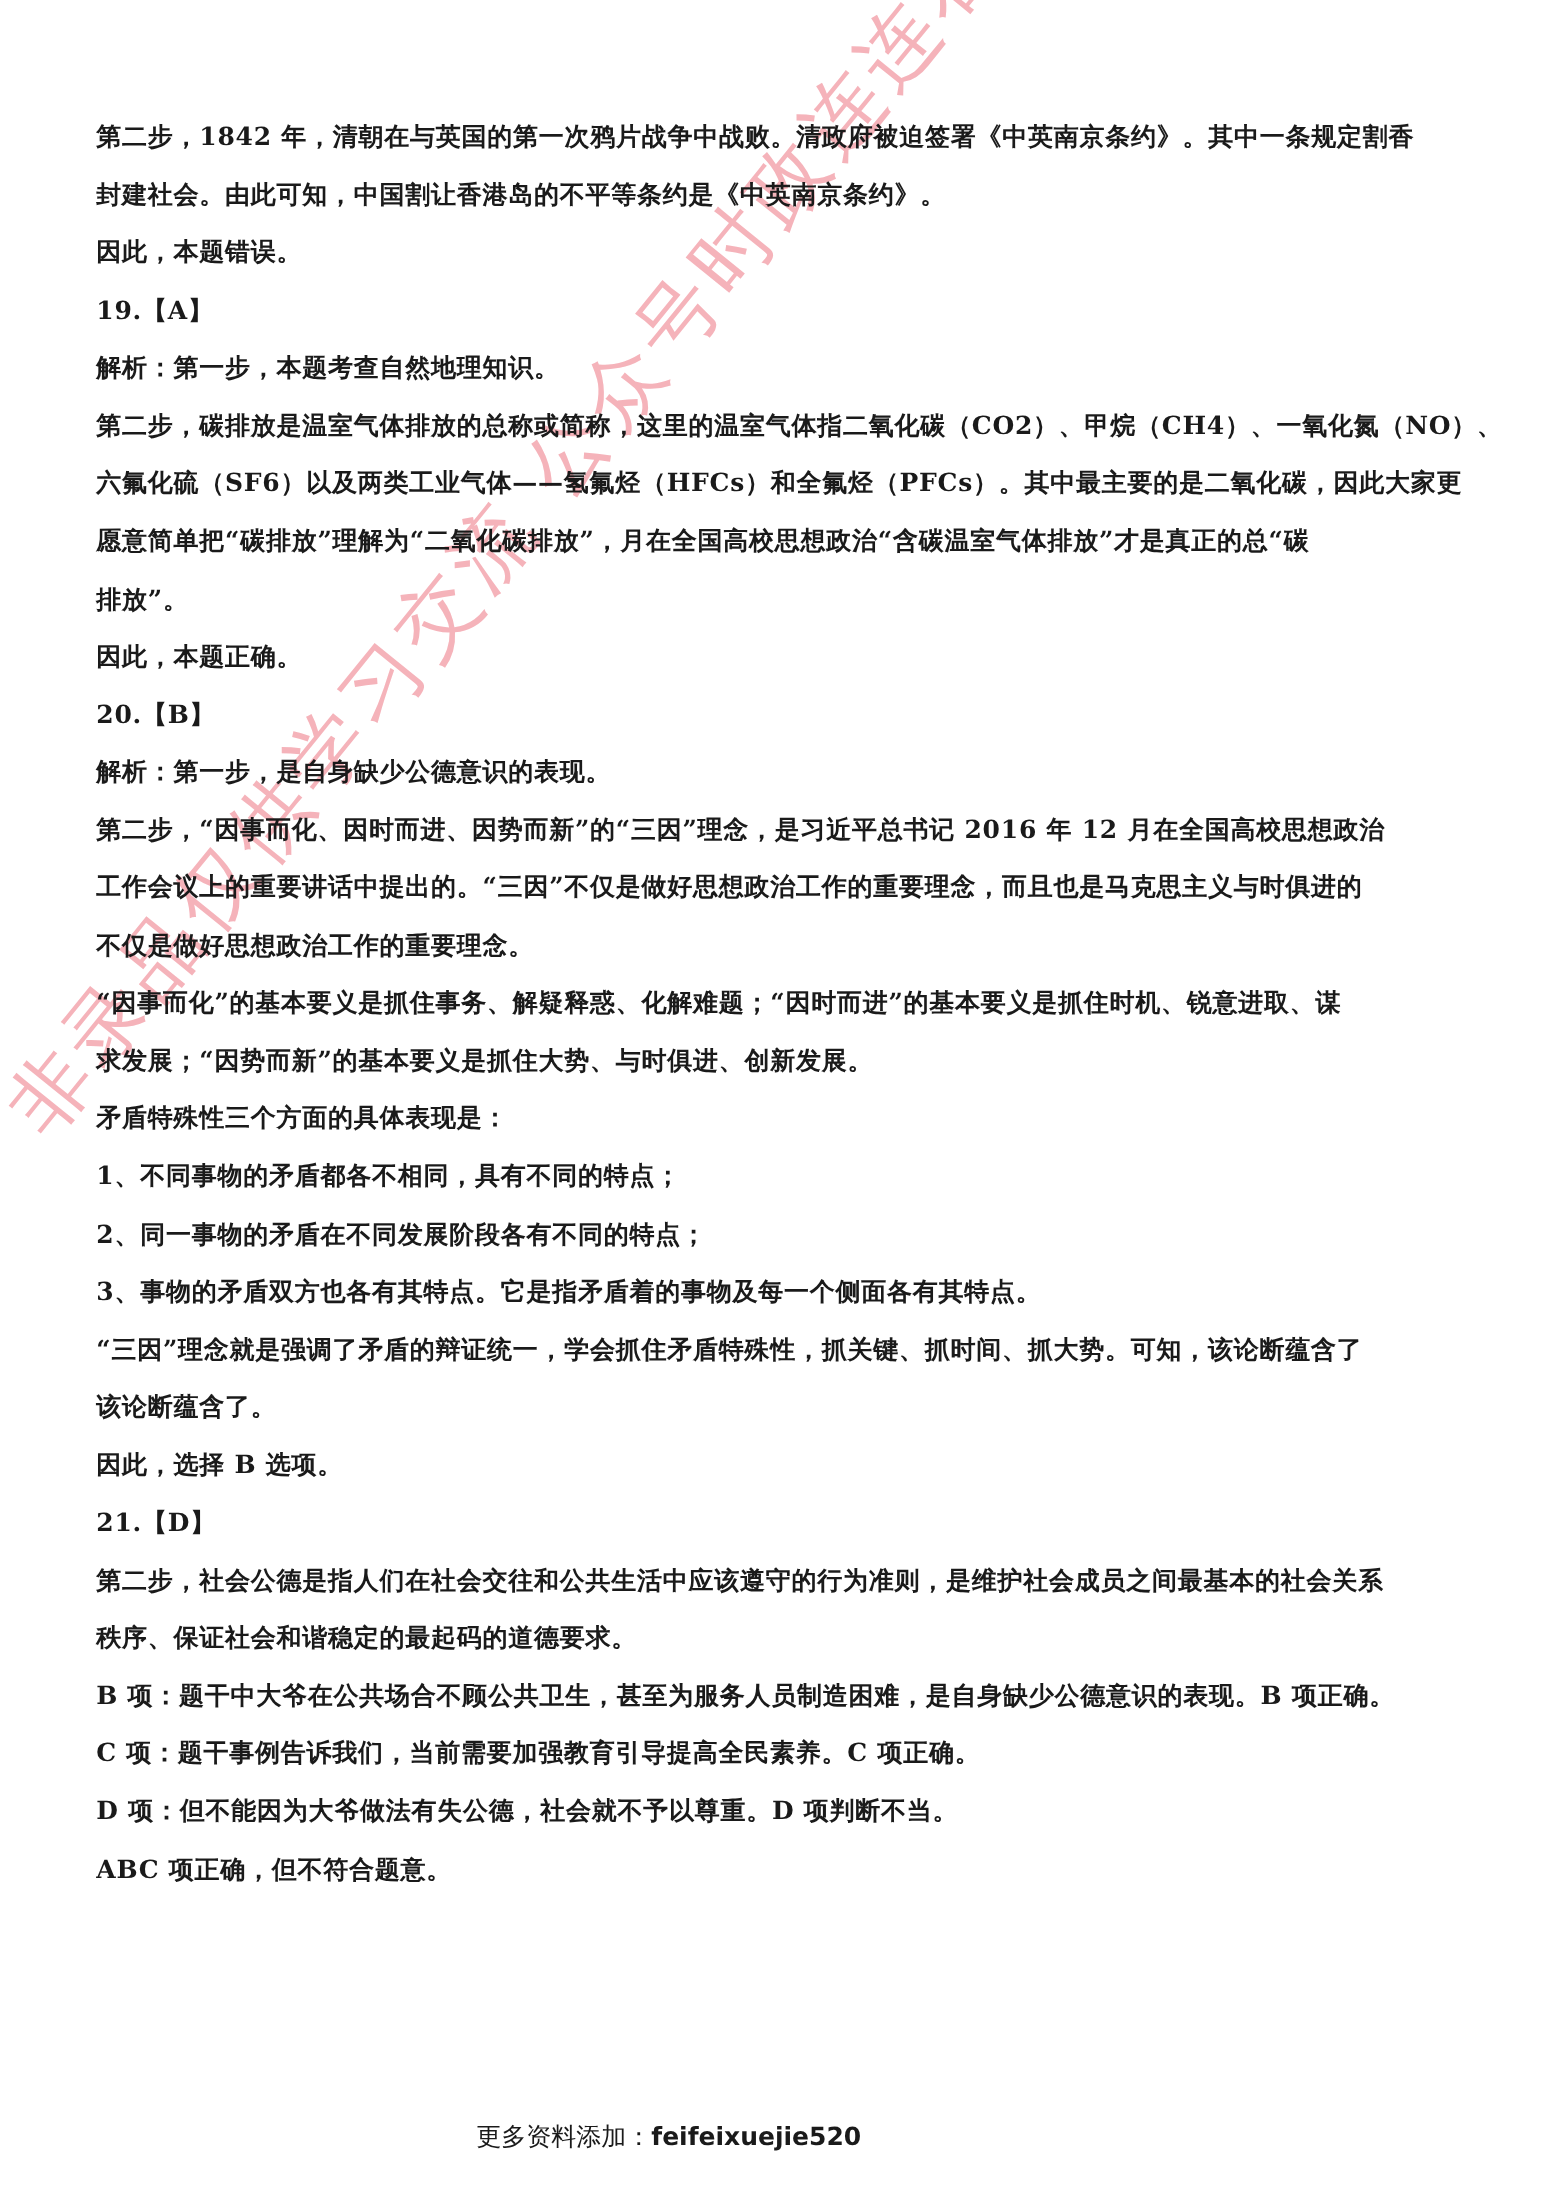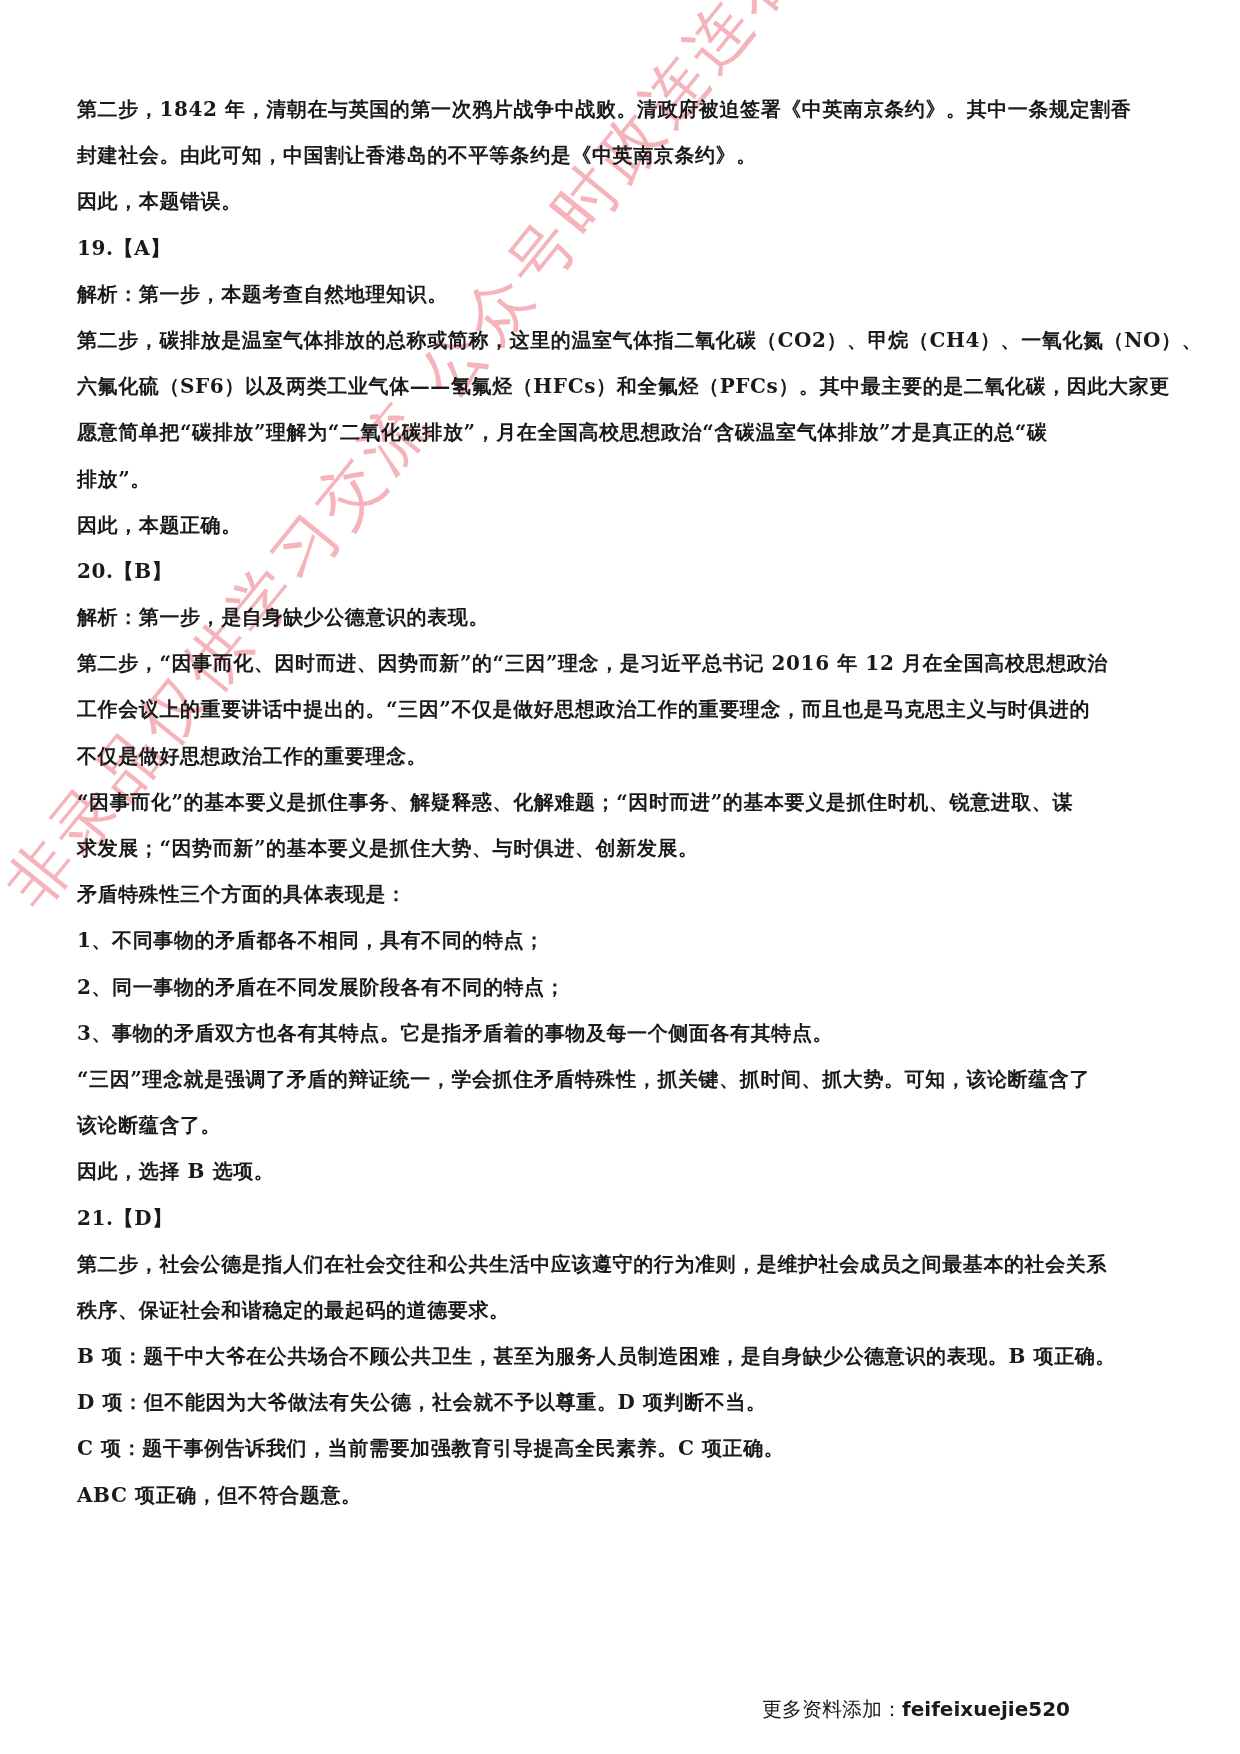--- a/index.html
+++ b/index.html
@@ -2,21 +2,21 @@
 <html><head>
 <meta charset="utf-8">
 <style>
   html, body { margin: 0; padding: 0; background: #ffffff; }
   body { width: 1240px; height: 1754px; position: relative; overflow: hidden;
          font-family: "DejaVu Serif", "Liberation Serif", serif; color: #1a1a1a; }
   .page { position: absolute; left: 0; top: 0; width: 1240px; height: 1754px; }
   .content { position: absolute; left: 77px; top: 86px; width: 1100px; font-weight: bold; }
   .line { font-size: 20px; line-height: 46.2px; height: 46.2px; white-space: nowrap;
           letter-spacing: 0.6px; }
-  .footer { position: absolute; top: 1720px; left: 0; width: 1070px; text-align: right;
+  .footer { position: absolute; top: 1720px; left: 0; width: 1070px; text-align: center;
             font-size: 20px; transform: translateY(-24px); }
   .footer .cn { font-family: "DejaVu Serif", serif; }
   .footer .id { font-family: "DejaVu Sans", sans-serif; font-weight: bold; }
   .watermark { position: absolute; left: 10px; top: 860px; width: 1640px; height: 60px;
                transform-origin: 0 50%; transform: rotate(-51deg);
                color: #f29aa4; opacity: 0.75; font-size: 64px; letter-spacing: 6px;
                font-family: "DejaVu Sans", sans-serif; font-weight: 300; white-space: nowrap;
                pointer-events: none; }
 </style>
 </head>
@@ -48,21 +48,21 @@
     <div class="line">1、不同事物的矛盾都各不相同，具有不同的特点；</div>
     <div class="line">2、同一事物的矛盾在不同发展阶段各有不同的特点；</div>
     <div class="line">3、事物的矛盾双方也各有其特点。它是指矛盾着的事物及每一个侧面各有其特点。</div>
     <div class="line">“三因”理念就是强调了矛盾的辩证统一，学会抓住矛盾特殊性，抓关键、抓时间、抓大势。可知，该论断蕴含了</div>
     <div class="line">该论断蕴含了。</div>
     <div class="line">因此，选择 B 选项。</div>
     <div class="line">21.【D】</div>
     <div class="line">第二步，社会公德是指人们在社会交往和公共生活中应该遵守的行为准则，是维护社会成员之间最基本的社会关系</div>
     <div class="line">秩序、保证社会和谐稳定的最起码的道德要求。</div>
     <div class="line">B 项：题干中大爷在公共场合不顾公共卫生，甚至为服务人员制造困难，是自身缺少公德意识的表现。B 项正确。</div>
+    <div class="line">C 项：题干事例告诉我们，当前需要加强教育引导提高全民素养。C 项正确。</div>
     <div class="line">D 项：但不能因为大爷做法有失公德，社会就不予以尊重。D 项判断不当。</div>
-    <div class="line">C 项：题干事例告诉我们，当前需要加强教育引导提高全民素养。C 项正确。</div>
     <div class="line">ABC 项正确，但不符合题意。</div>
   </div>
 
   <div class="footer">
     <span class="cn">更多资料添加：</span><span class="id">feifeixuejie520</span>
   </div>
 </div>
 
 </body></html>

